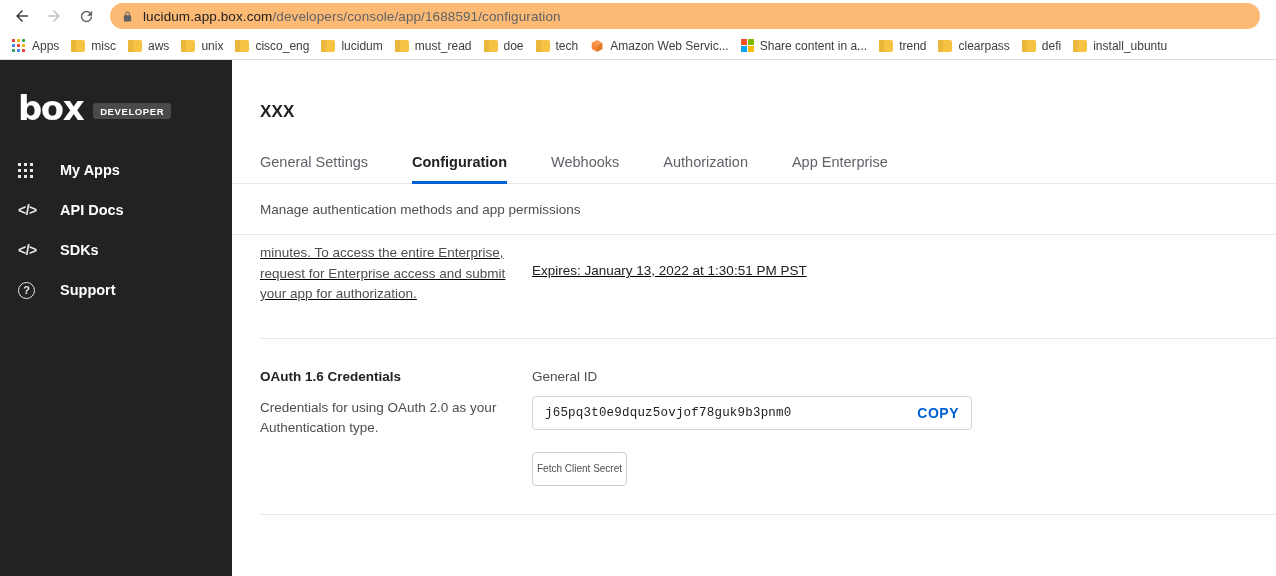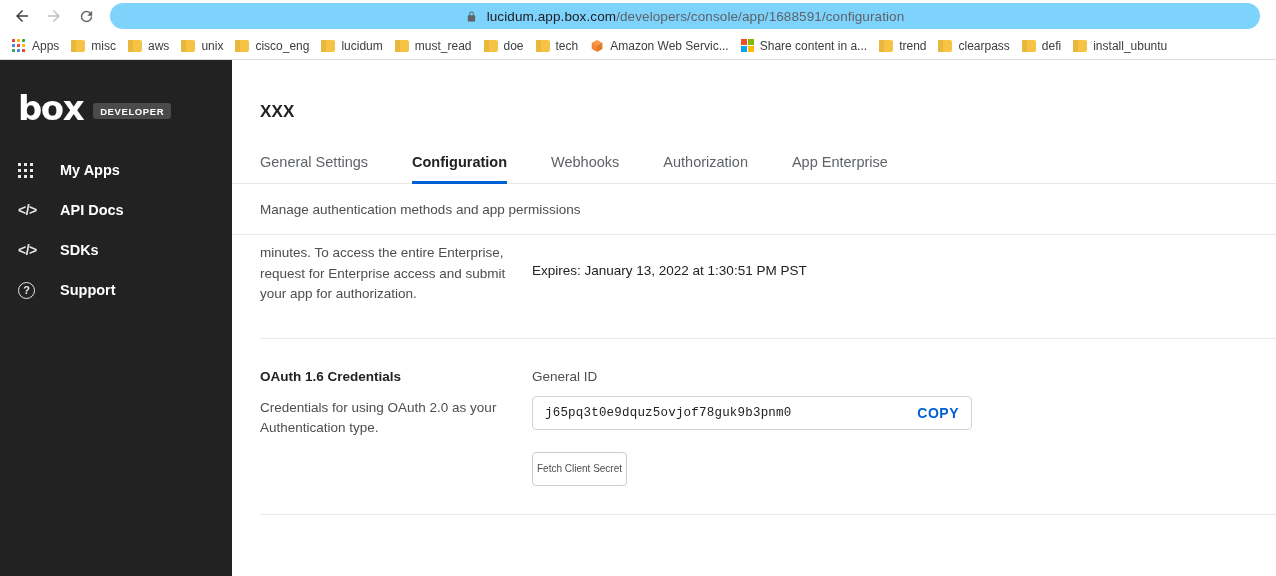--- a/index.html
+++ b/index.html
@@ -33,30 +33,29 @@
     border-radius: 50%;
     margin-right: 4px;
     flex: 0 0 auto;
     cursor: pointer;
   }
   .nav-btn svg { display: block; }
 
   #omnibox {
     flex: 1 1 auto;
     height: 26px;
-    background: #7dd3fc;
+    background: #fdba74;
     border-radius: 13px;
     display: flex;
     align-items: center;
     padding: 0 12px;
     margin-left: 6px;
     margin-right: 8px;
     overflow: hidden;
     cursor: text;
-    justify-content: center;
   }
   #lock-icon { flex: 0 0 auto; margin-right: 10px; display:flex; }
   #url-text {
     font-size: 13.5px;
     color: #5f6368;
     white-space: nowrap;
     letter-spacing: 0.1px;
   }
   #url-text .host { color: #202124; }
 
@@ -525,21 +524,21 @@
       <div class="tab active">Configuration</div>
       <div class="tab">Webhooks</div>
       <div class="tab">Authorization</div>
       <div class="tab">App Enterprise</div>
     </div>
 
     <div id="section-subtitle">Manage authentication methods and app permissions</div>
 
     <div class="hr" id="hr-top"></div>
 
-    <div class="row" style="margin-top:8px;">
+    <div class="row" style="margin-top:8px;text-decoration:underline;">
       <div class="col-left">
         <div class="blurb">minutes. To access the entire Enterprise, request for Enterprise access and submit your app for authorization.</div>
       </div>
       <div class="col-right">
         <div class="expires-line" style="padding-top:20px;">Expires: January 13, 2022 at 1:30:51 PM PST</div>
       </div>
     </div>
 
     <div class="hr" style="margin-top:33px;"></div>
 

